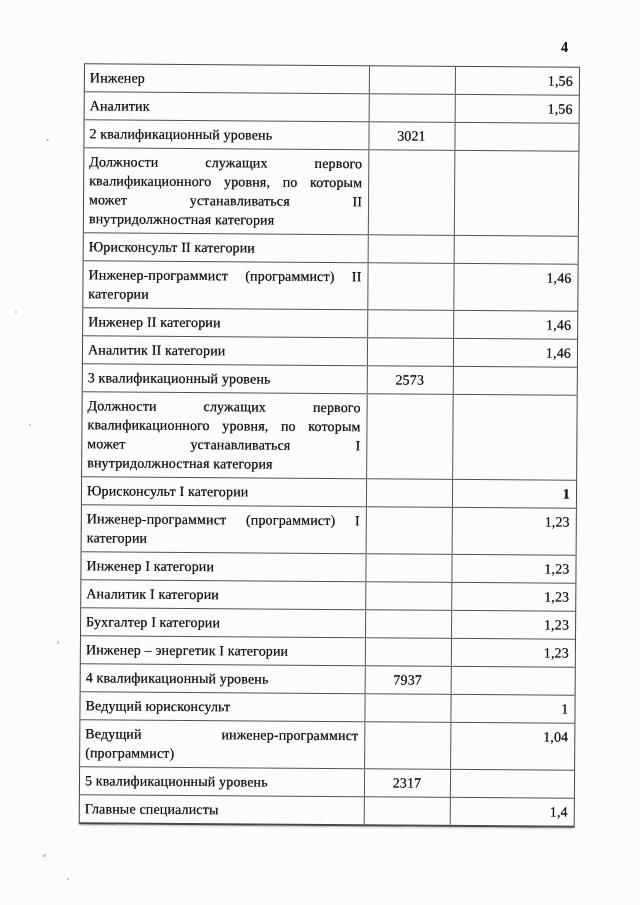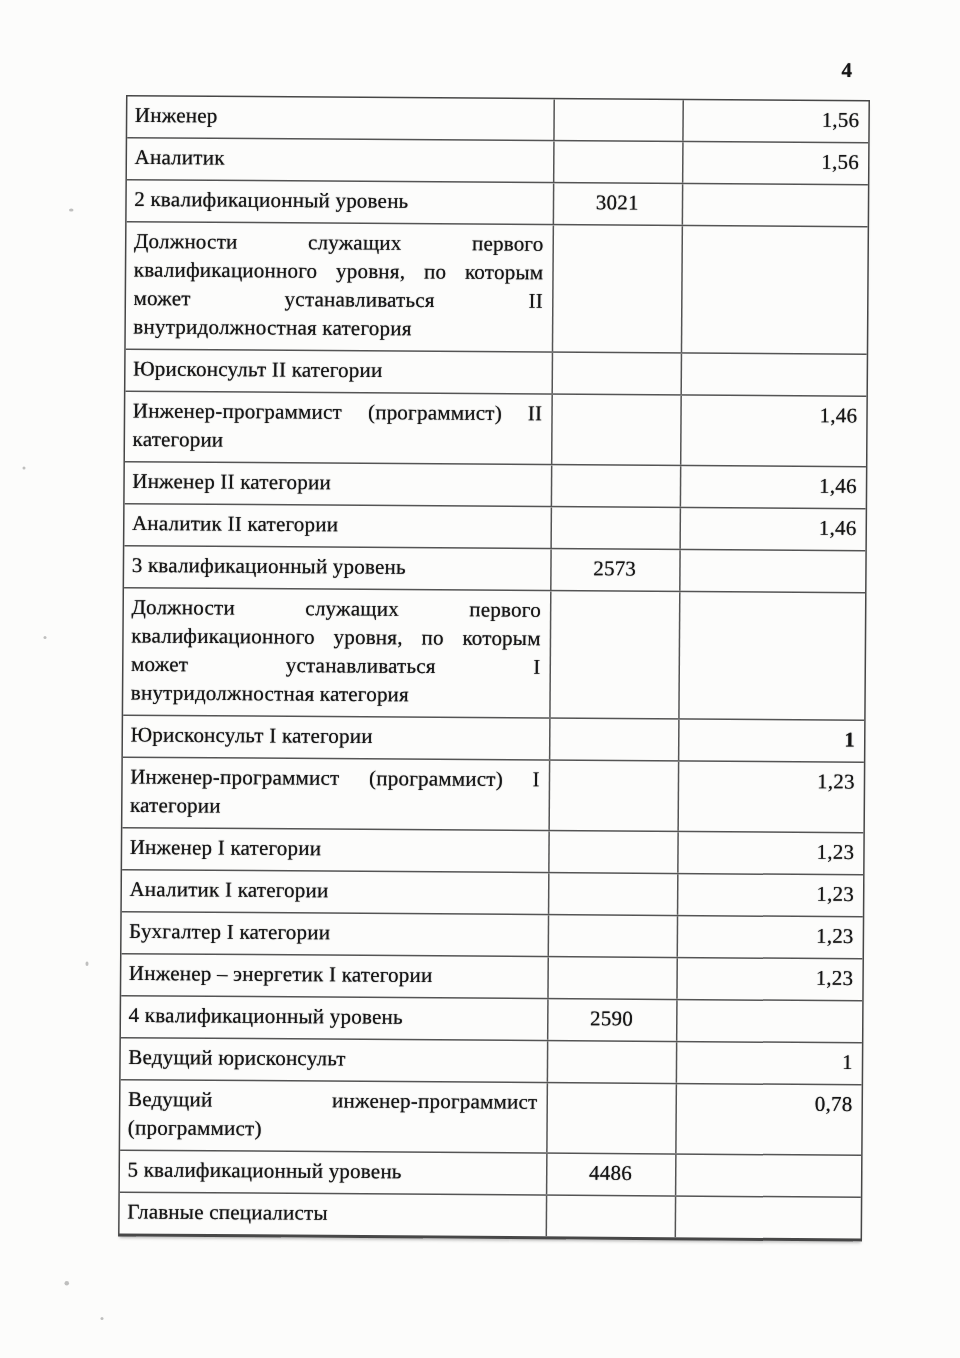--- a/index.html
+++ b/index.html
@@ -153,44 +153,45 @@
         <div class="cell c2"></div>
         <div class="cell c3">1,23</div>
       </div>
       <div class="row">
         <div class="cell c1">Инженер – энергетик I категории</div>
         <div class="cell c2"></div>
         <div class="cell c3">1,23</div>
       </div>
       <div class="row">
         <div class="cell c1">4 квалификационный уровень</div>
-        <div class="cell c2">2590</div>
+        <div class="cell c2">7937</div>
         <div class="cell c3"></div>
       </div>
       <div class="row">
         <div class="cell c1">Ведущий юрисконсульт</div>
         <div class="cell c2"></div>
         <div class="cell c3">1</div>
       </div>
       <div class="row">
         <div class="cell c1">
           <div class="jline">Ведущий инженер-программист</div>
           <div class="jline last">(программист)</div>
         </div>
         <div class="cell c2"></div>
-        <div class="cell c3">0,78</div>
+        <div class="cell c3">1,04</div>
       </div>
       <div class="row">
         <div class="cell c1">5 квалификационный уровень</div>
-        <div class="cell c2">4486</div>
+        <div class="cell c2">2317</div>
         <div class="cell c3"></div>
       </div>
       <div class="row">
         <div class="cell c1">Главные специалисты</div>
         <div class="cell c2"></div>
+        <div class="cell c3">1,4</div>
       </div>
     </div>
 
   <div class="speckle" style="left:46px; top:139px; width:3px; height:2px;"></div>
   <div class="speckle" style="left:15px; top:311px; width:2px; height:2px;"></div>
   <div class="speckle" style="left:29px; top:424px; width:2px; height:2px;"></div>
   <div class="speckle" style="left:57px; top:641px; width:2px; height:3px;"></div>
   <div class="speckle" style="left:43px; top:854px; width:3px; height:3px;"></div>
   <div class="speckle" style="left:67px; top:878px; width:2px; height:2px;"></div>
 

